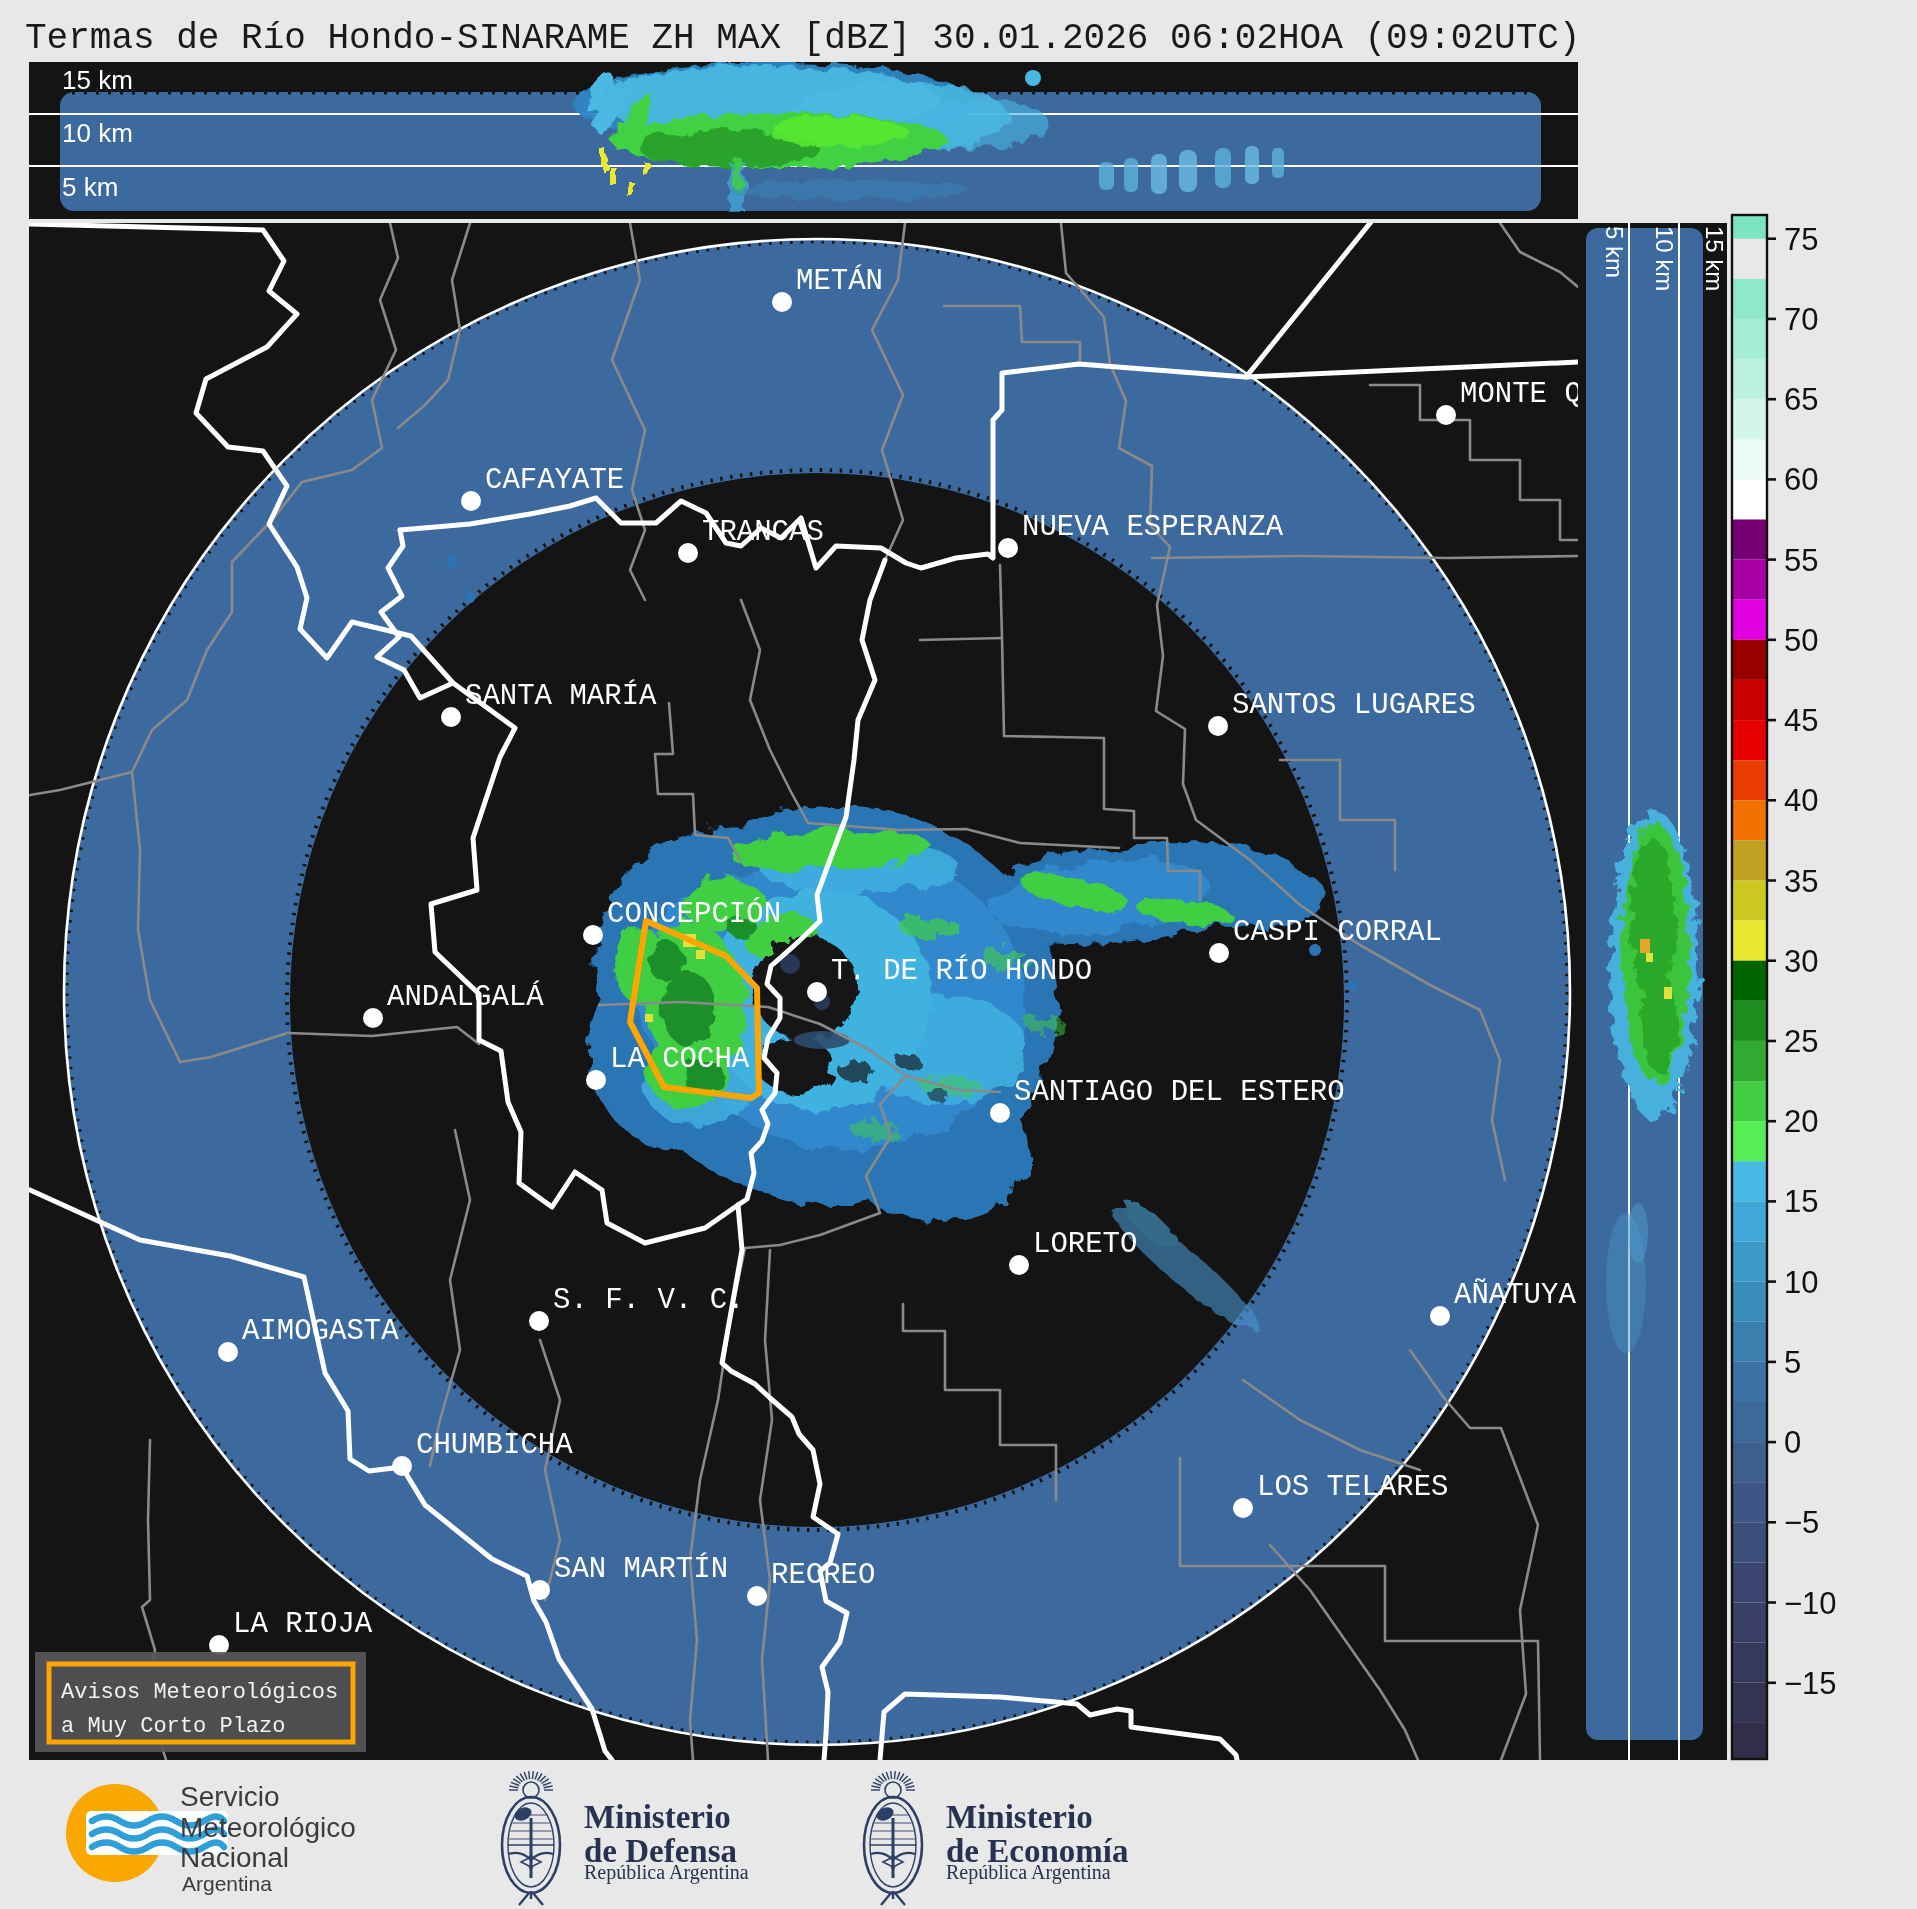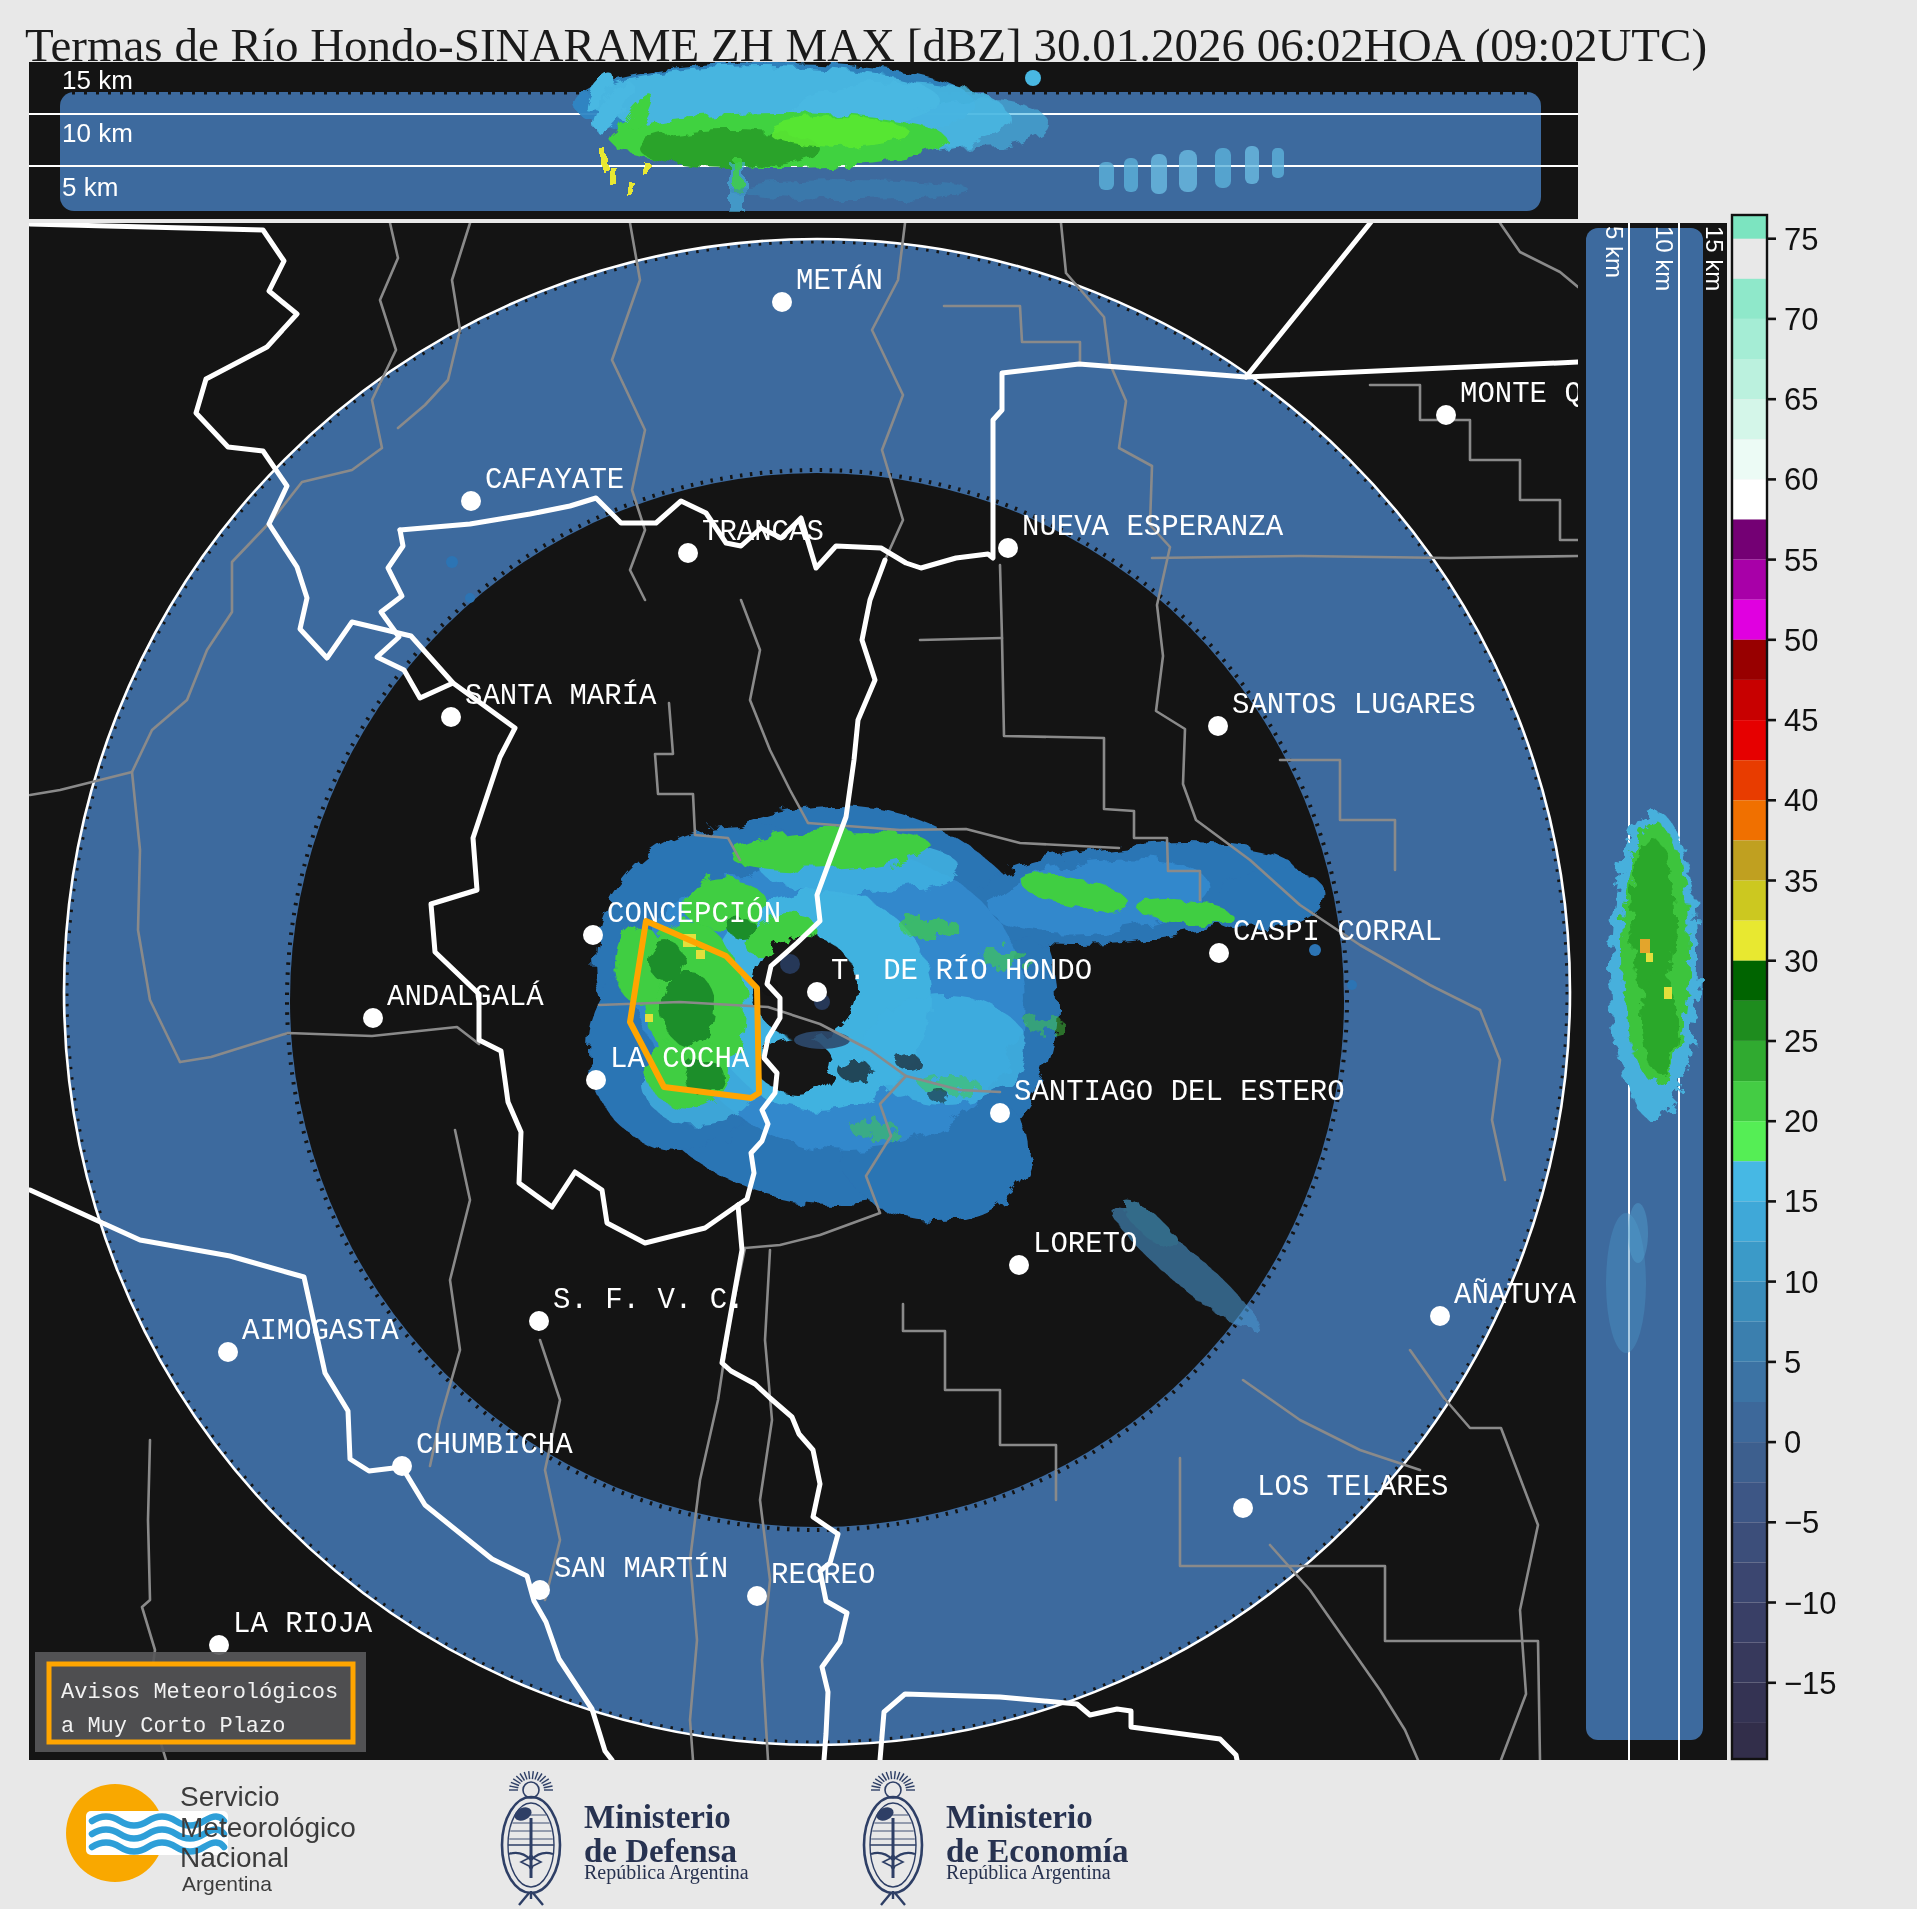--- a/index.html
+++ b/index.html
@@ -1,17 +1,17 @@
 <!DOCTYPE html>
 <html><head><meta charset="utf-8"><style>
 html,body{margin:0;padding:0;}
 body{width:1917px;height:1909px;background:#e8e8e8;position:relative;overflow:hidden;font-family:"Liberation Sans",sans-serif;}
 .abs{position:absolute;}
 </style></head><body>
-<div class="abs" style="left:25px;top:18px;font-family:Liberation Serif, serif;font-size:47px;color:#1a1a1a;white-space:pre;">Termas de Río Hondo-SINARAME ZH MAX [dBZ] 30.01.2026 06:02HOA (09:02UTC)</div>
+<div class="abs" style="left:25px;top:18px;font-family:Liberation Mono, monospace;font-size:36px;color:#1a1a1a;white-space:pre;">Termas de Río Hondo-SINARAME ZH MAX [dBZ] 30.01.2026 06:02HOA (09:02UTC)</div>
 <svg class="abs" style="left:29px;top:62px;" width="1549" height="157" viewBox="0 0 1549 157">
 <rect x="0" y="0" width="1549" height="157" fill="#141414"></rect>
 <rect x="31" y="30" width="1481" height="119" rx="14" fill="#3d6a9e"></rect>
 <line x1="31" y1="31" x2="1511" y2="31" stroke="#141414" stroke-width="3" stroke-dasharray="3 9"></line>
 <line x1="0" y1="52" x2="1549" y2="52" stroke="#fff" stroke-width="2"></line>
 <line x1="0" y1="104" x2="1549" y2="104" stroke="#fff" stroke-width="2"></line>
 <g filter="url(#tprough)">
 <ellipse cx="745" cy="42" rx="200" ry="42" fill="#2f86c4" opacity="0.95"></ellipse>
 <ellipse cx="735" cy="38" rx="175" ry="34" fill="#49b8e2" opacity="0.95"></ellipse>
 <ellipse cx="870" cy="55" rx="110" ry="35" fill="#49b8e2" opacity="0.85"></ellipse>

